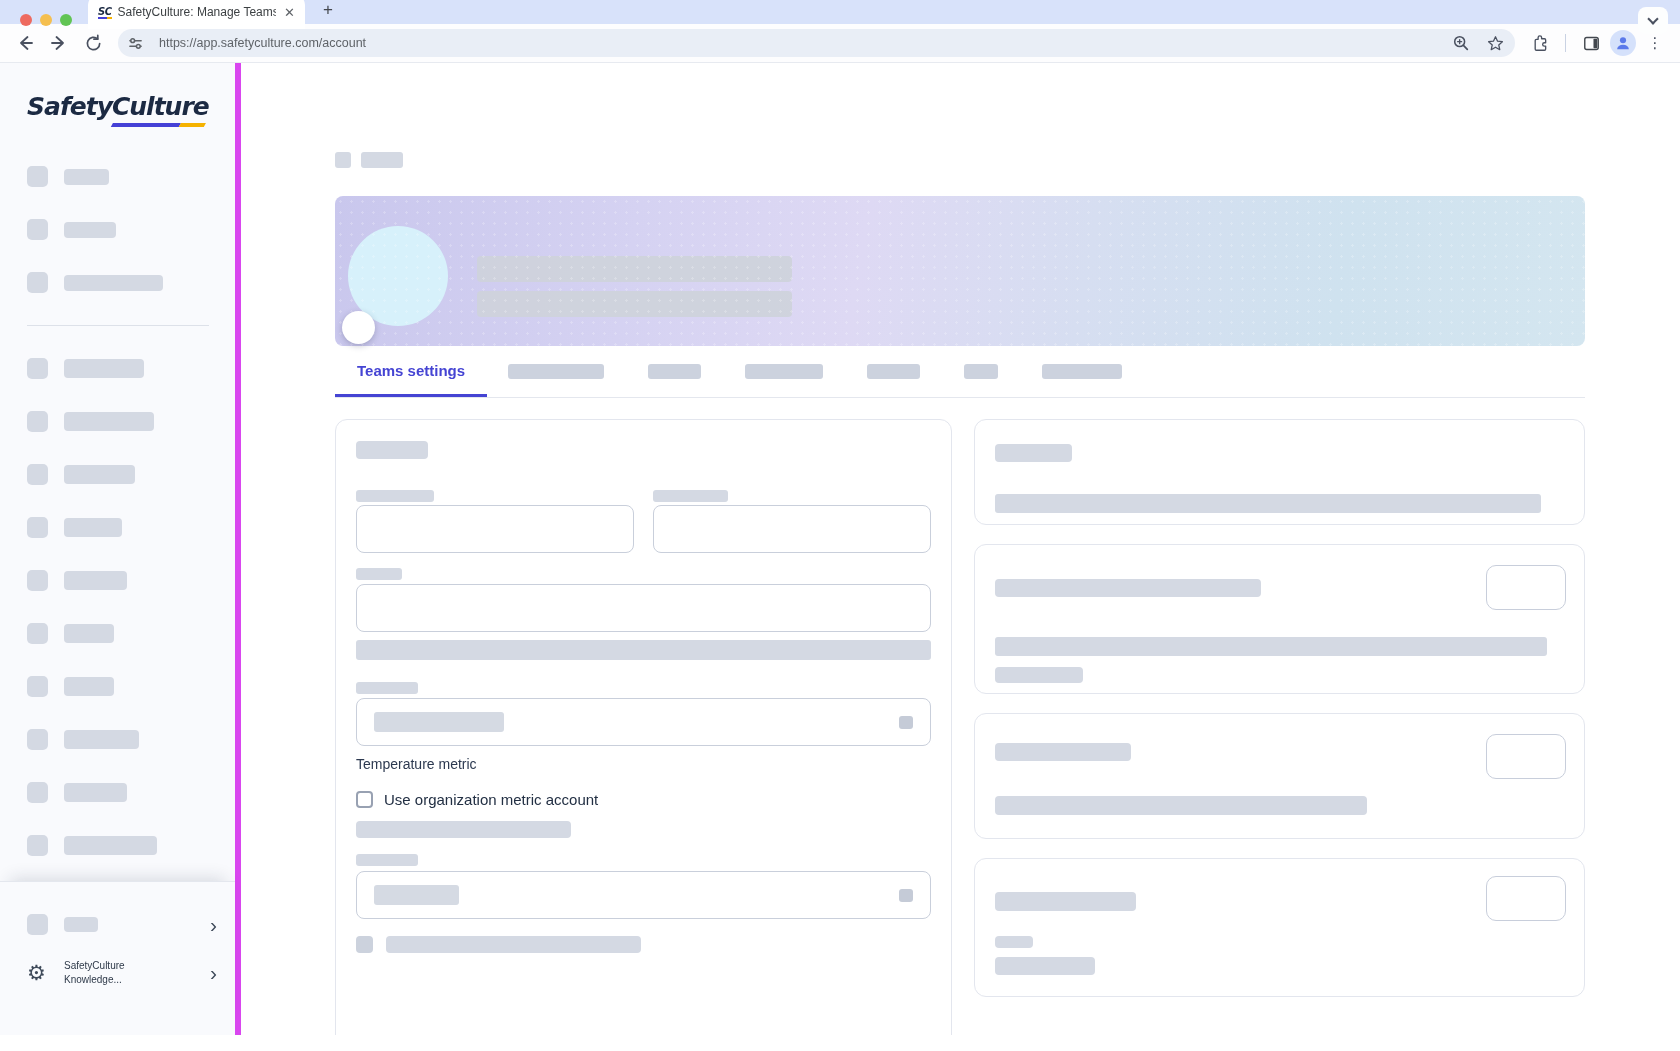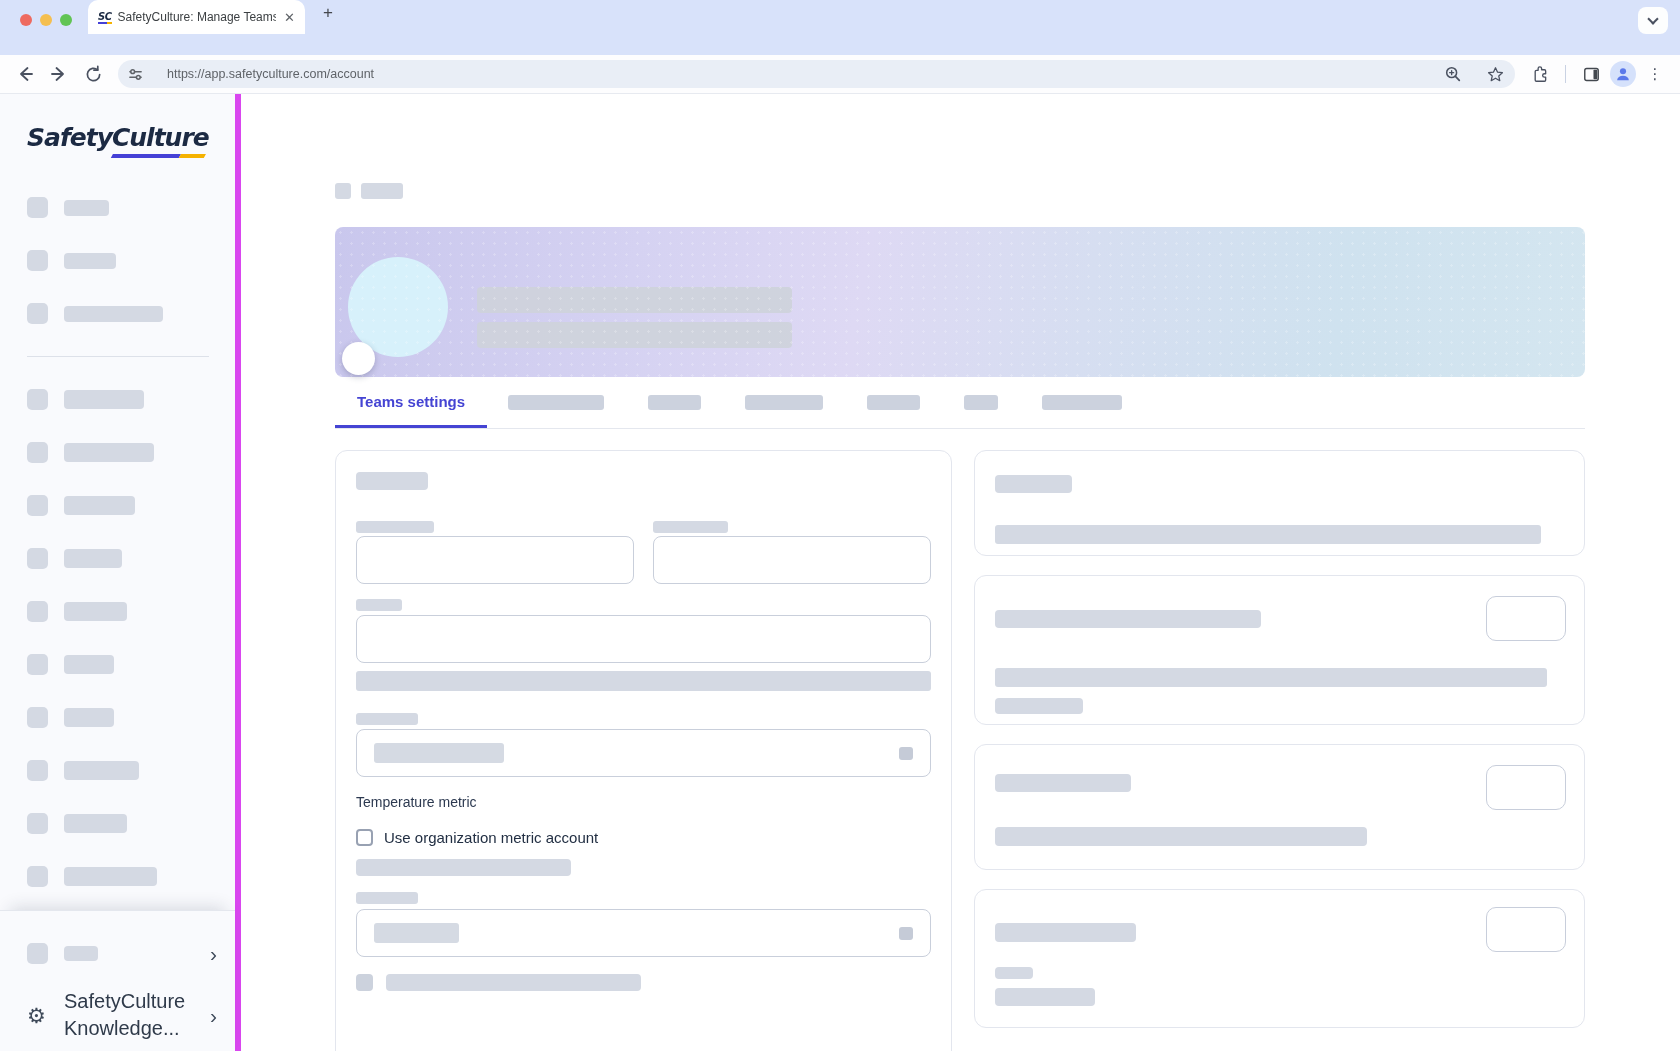--- a/index.html
+++ b/index.html
@@ -1,38 +1,38 @@
 <!DOCTYPE html>
 <html style="--accent: #4544d3; --logo-blue: #4540d6; --logo-yellow: #f5b200;"><head>
 <meta charset="utf-8">
 <style>
   * { margin:0; padding:0; box-sizing:border-box; }
   html,body { width:1680px; height:1051px; overflow:hidden; }
   body { font-family:"Liberation Sans","DejaVu Sans",sans-serif; background:#fff; position:relative; }
 
   
-  .tabstrip { height:55px; background:#d8e2fa; display:flex; align-items:flex-start; position:relative; }
+  .tabstrip { height:24px; background:#d8e2fa; display:flex; align-items:center; position:relative; }
   .traffic { position:absolute; top:14px; left:20px; display:flex; gap:8px; }
   .light { width:12px; height:12px; border-radius:50%; }
   .btab { margin-left:88px; width:217px; height:34px; background:#fff; border-radius:10px 10px 0 0;
           display:flex; align-items:center; padding:0 8px 0 10px; gap:6px; }
   .favicon { font:italic 900 10px "DejaVu Sans",sans-serif; color:#1c2a43; letter-spacing:-0.5px;
              background:linear-gradient(90deg,var(--logo-blue) 62%,var(--logo-yellow) 62%) bottom left/100% 2px no-repeat;
              padding-bottom:2px; flex:0 0 auto; }
   .btab-title { font-size:12px; color:#3c4043; white-space:nowrap; overflow:hidden; flex:1 1 auto; }
   .tab-close { font-size:13px; color:#5f6368; padding:0 2px; cursor:pointer; }
   .newtab { width:26px; height:26px; margin:0 0 4px 10px; display:flex; align-items:center; justify-content:center;
             font-size:17px; color:#44474d; border-radius:50%; }
   .strip-chev { position:absolute; right:12px; top:7px; width:30px; height:27px; background:#fdfefe;
                 border-radius:8px; display:flex; align-items:center; justify-content:center; }
   .toolbar { height:39px; background:#fdfdfe; display:flex; align-items:center; padding:0 10px; gap:4px;
              border-bottom:1px solid #e7eaf0; }
   .tb-btn { width:30px; height:30px; display:flex; align-items:center; justify-content:center; border-radius:50%; flex:0 0 auto; }
   .urlbar { flex:1 1 auto; height:28px; background:#e9eef6; border-radius:14px; margin:0 6px;
-            display:flex; align-items:center; padding:0 10px; gap:24px; }
+            display:flex; align-items:center; padding:0 10px; gap:16px; }
   .url-text { font-size:12.5px; color:#5f6368; flex:1 1 auto; }
   .sep { width:1px; height:18px; background:#c9d2e3; margin:0 6px; }
   .avatar-btn { width:26px; height:26px; border-radius:50%; background:#d5e1fb; display:flex; align-items:center; justify-content:center; }
   .dots { font-size:15px; color:#4a5160; letter-spacing:0; }
   .chev-css { width:8px; height:8px; border-right:2px solid #4a5160; border-bottom:2px solid #4a5160;
               transform:rotate(45deg); margin-top:-3px; }
 
   
   .app { display:flex; height:972px; }
   .sidebar { width:241px; flex:0 0 241px; background:#f9fafd; border-right:6px solid #d946ef;
@@ -48,21 +48,21 @@
   .sb-icon { width:21px; height:21px; border-radius:5px; flex:0 0 auto; }
   .sb-bar { height:19px; }
   .sb-group1 { margin-top:40px; }
   .sb-group1 .sb-bar { height:16px; }
   .sb-divider { height:1px; background:#dde1e9; margin:1px 26px 32px 0; }
   .sb-foot { flex:0 0 154px; border-top:1px solid #e4e7ee; box-shadow:0 -12px 16px -10px rgba(25,35,60,.16);
              padding:32px 18px 0 27px; background:#f9fafd; position:relative; }
   .sb-foot-row { display:flex; align-items:center; gap:16px; margin-bottom:24px; cursor:pointer; }
   .sb-chev { margin-left:auto; font-size:21px; color:#3f4a5a; line-height:1; }
   .gear { font-size:21px; color:#3f4a5a; line-height:1; width:21px; flex:0 0 auto; }
-  .knowledge-label { font-size:20px; color:#2f3a4a; line-height:1.35; width:112px; }
+  .knowledge-label { font-size:10px; color:#2f3a4a; line-height:1.35; width:112px; }
 
   
   .main { flex:1 1 auto; padding:0 95px 0 94px; overflow:hidden; }
   .breadcrumb { margin-top:89px; display:flex; align-items:center; gap:10px; }
   .banner { margin-top:28px; height:150px; border-radius:8px; position:relative;
             background:linear-gradient(100deg,#c9c7ed 0%,#d5d2f2 24%,#ded9f4 42%,#d6def1 60%,#cfe2ef 80%,#d4e6f0 100%); }
   .banner::after { content:""; position:absolute; inset:0; border-radius:8px; opacity:.28;
             background-image:radial-gradient(rgba(255,255,255,.8) 1px,transparent 1.4px);
             background-size:11px 11px; }
   .banner-avatar { position:absolute; left:13px; top:30px; width:100px; height:100px; border-radius:50%;
@@ -102,21 +102,21 @@
   .checkbox-row { display:flex; align-items:center; gap:11px; }
   .checkbox { width:17px; height:17px; border:2px solid #98a1b2; border-radius:4px; background:#fff; flex:0 0 auto; cursor:pointer; }
   .checkbox-label { font-size:15px; color:#222f43; }
   .sqrow { display:flex; align-items:center; gap:13px; }
   .sq17 { width:17px; height:17px; border-radius:4px; background:#ccd2dd; flex:0 0 auto; }
 
   .rc { position:relative; padding:20px; margin-bottom:19px; }
   .rc-btn { position:absolute; right:18px; width:80px; height:45px; border:1px solid #c8cedb; border-radius:10px;
             background:#fff; cursor:pointer; } .mt3{margin-top:3px} .mt4{margin-top:4px} .mt5{margin-top:5px} .mt6{margin-top:6px}
   .mt8{margin-top:8px} .mt13{margin-top:13px} .mt15{margin-top:15px} .mt16{margin-top:16px} .mt17{margin-top:17px}
-  .mt19{margin-top:19px} .mt22{margin-top:22px} .mt25{margin-top:17px} .mt27{margin-top:27px}
+  .mt19{margin-top:19px} .mt22{margin-top:22px} .mt25{margin-top:10px} .mt27{margin-top:27px}
 
   svg { display:block; }
 </style>
 </head>
 <body>
 
 <div class="tabstrip">
   <div class="traffic">
     <span class="light" id="light-r" style="background: rgb(238, 106, 95);"></span>
     <span class="light" id="light-y" style="background: rgb(245, 191, 79);"></span>

